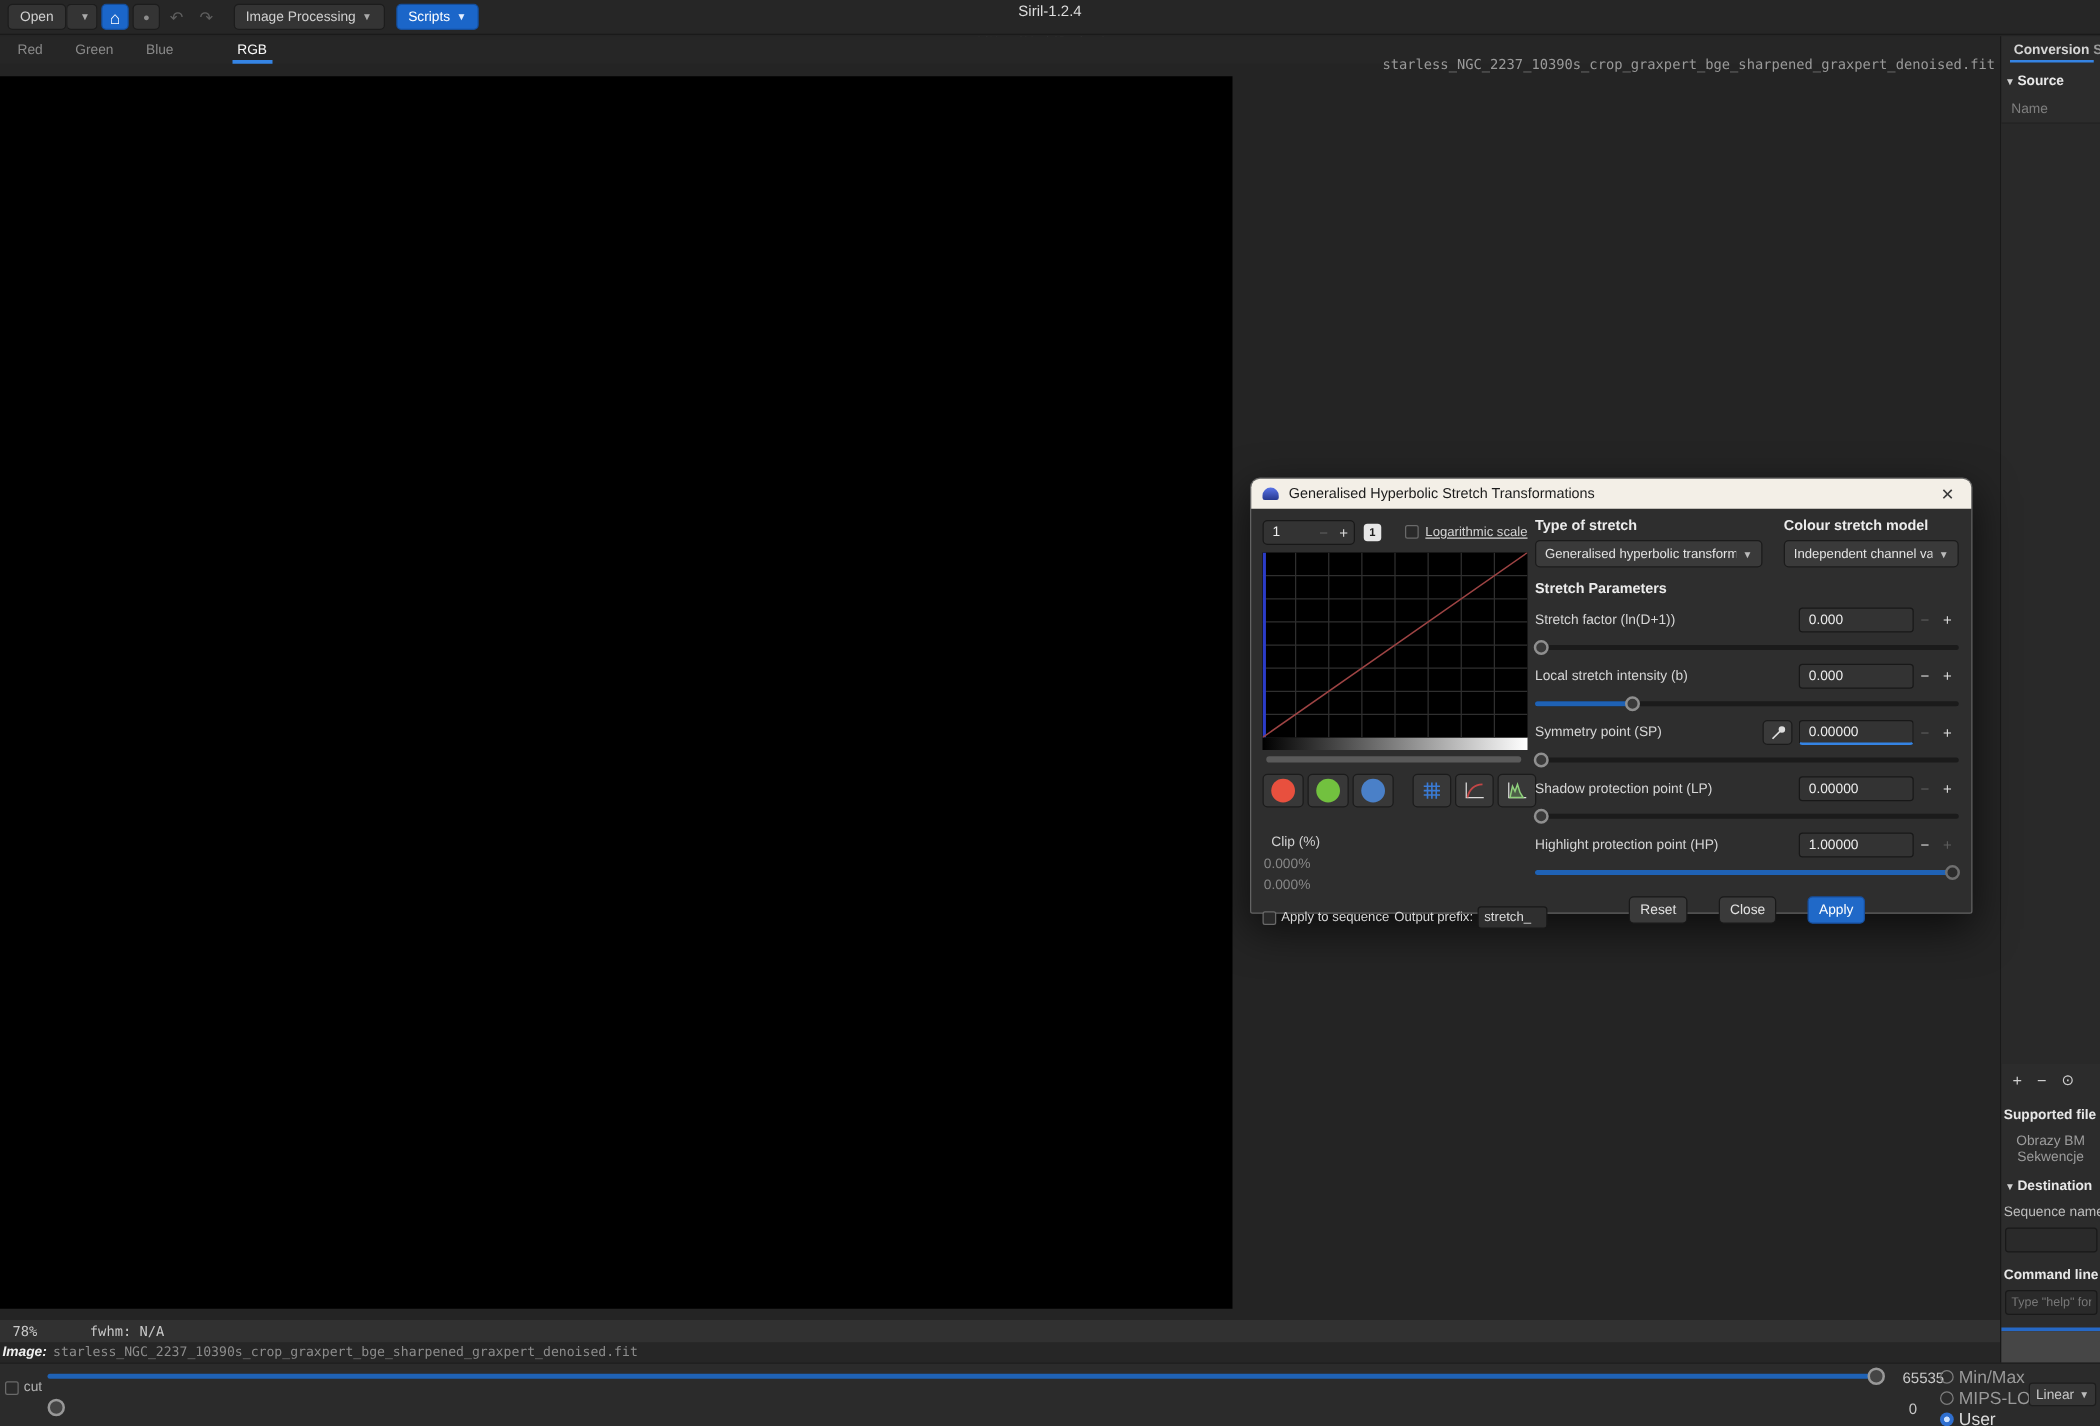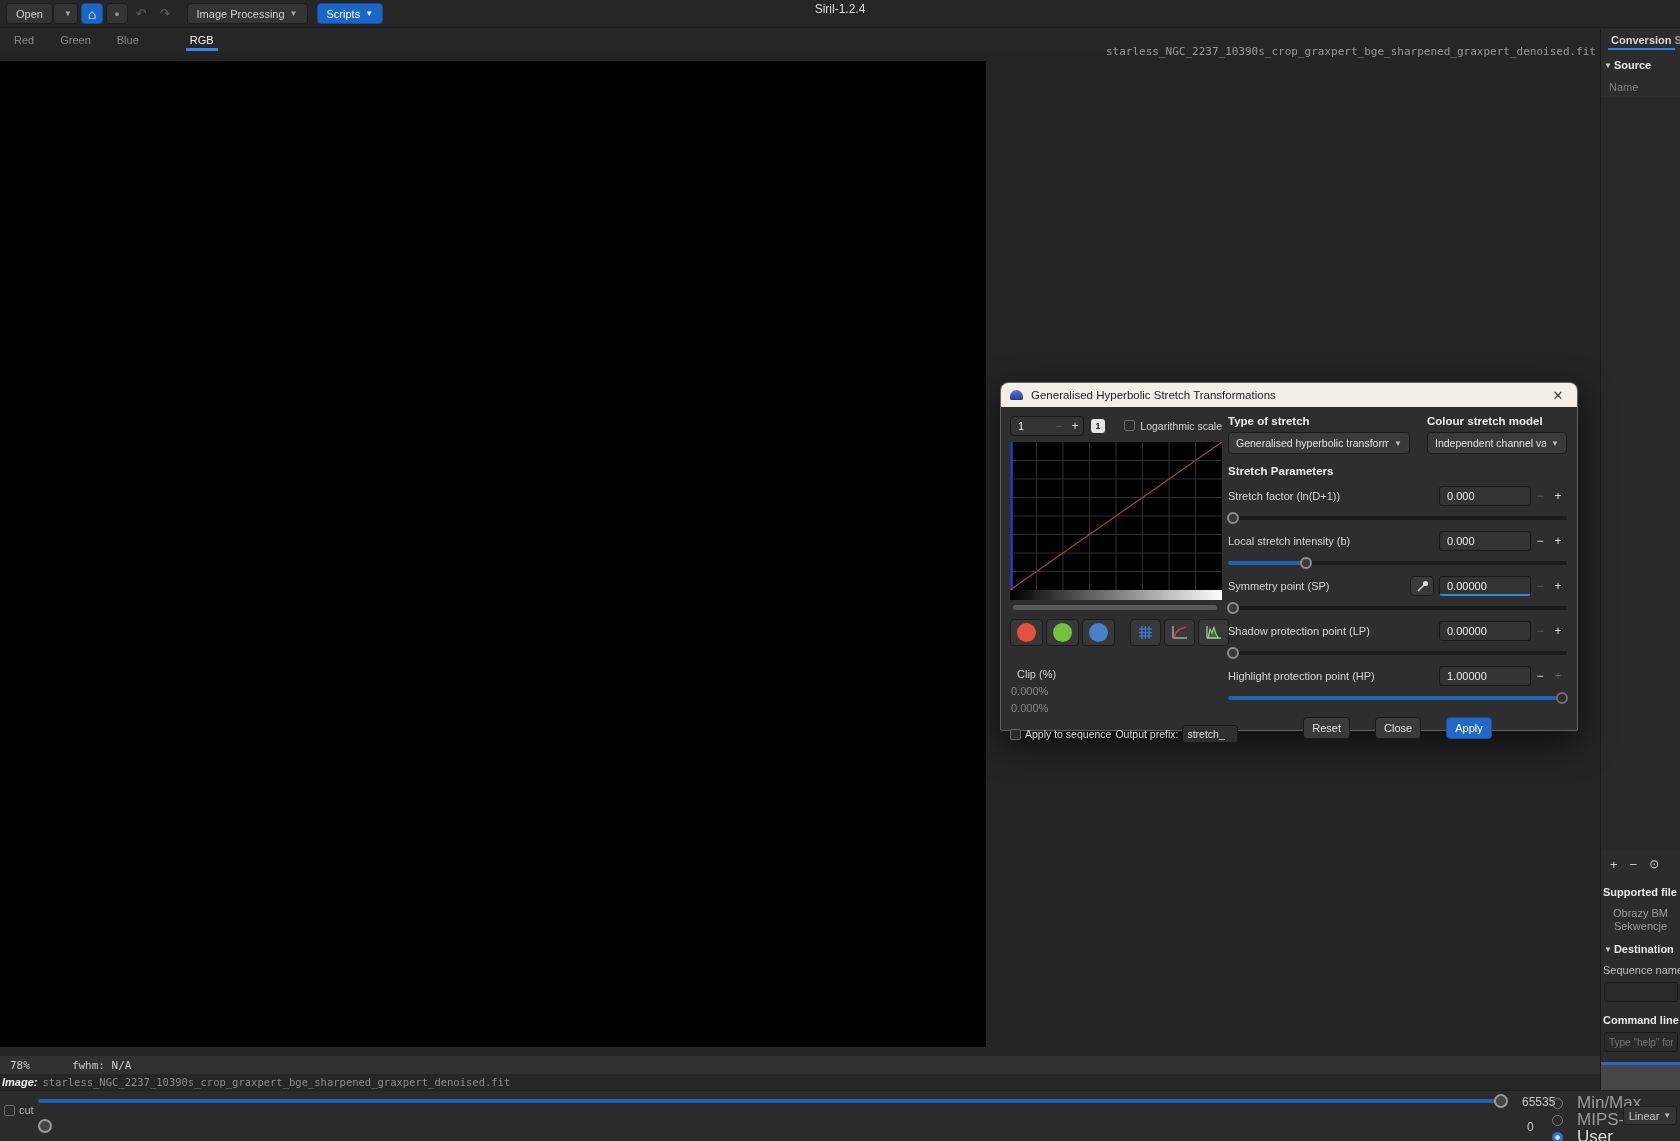--- a/index.html
+++ b/index.html
@@ -61,21 +61,21 @@
   .status2 .imglabel { font-weight:bold; font-style:italic; color:#efefef; margin-left:2px; }
   .status2 .imgname { font-family:"DejaVu Sans Mono", monospace; color:#8c8c8c; margin-left:5px; font-size:10.5px; }
   
   .bottombar { position:absolute; left:0; top:1090px; width:1680px; height:51px; background:#2b2b2b; border-top:1px solid #1e1e1e; }
   .hslider { position:absolute; height:14px; }
   .hslider .fill { position:absolute; left:0; top:5px; height:4px; border-radius:2px; background:#1f62b5; }
   .hslider .handle { position:absolute; top:0px; width:14px; height:14px; border-radius:50%; background:#454545; border:2px solid #989898; }
   .val-label { position:absolute; font-size:12px; color:#c9c9c9; }
   .cutrow { position:absolute; left:4px; top:13px; display:flex; align-items:center; gap:4px; color:#b4b4b4; font-size:11px; }
   .checkbox { width:11px; height:11px; border:1px solid #6a6a6a; border-radius:2px; background:#2a2a2a; flex:none; }
-  .radiorow { position:absolute; display:flex; align-items:center; gap:14px; font-size:17px; color:#9a9a9a; }
+  .radiorow { position:absolute; display:flex; align-items:center; gap:4px; font-size:14px; color:#9a9a9a; }
   .radio { width:11px; height:11px; border-radius:50%; border:1px solid #7d7d7d; background:transparent; flex:none; }
   .radio.sel { border:none; background:radial-gradient(circle, #cfe3ff 0 2px, #2f6fd0 2.6px); }
   .radiorow.sel-label { color:#dcdcdc; }
   .linear-btn {
     position:absolute; left:1623px; top:15px; width:54px; height:19px;
     background:#353535; border:1px solid #1d1d1d; border-radius:3px;
     display:flex; align-items:center; justify-content:center; gap:4px; font-size:11px; color:#c9c9c9;
   }
   
   .right-panel {
@@ -117,21 +117,21 @@
   .dlg-body { flex:1; display:flex; padding:8px 10px 10px 9px; }
   .dlg-left { width:212px; flex:none; }
   .dlg-right { flex:1; margin-left:6px; display:flex; flex-direction:column; }
   
   .spinrow { display:flex; align-items:center; height:21px; }
   .spinbox { width:74px; height:20px; background:#333; border:1px solid #181818; border-radius:4px; display:flex; align-items:center; font-size:11px; }
   .spin-val { padding-left:7px; flex:1; color:#eee; }
   .spin-btn { width:16px; text-align:center; color:#ddd; font-size:12px; }
   .dim { color:#5f5f5f !important; }
   .badge1 { width:14px; height:14px; margin-left:7px; background:#e6e6e6; border-radius:3px; color:#1c1c1c; font-size:9px; font-weight:bold; display:flex; align-items:center; justify-content:center; flex:none; }
-  .logrow { margin-left:auto; display:flex; align-items:flex-start; gap:5px; font-size:10.5px; color:#d4d4d4; white-space:nowrap; }
+  .logrow { margin-left:auto; display:flex; align-items:flex-start; gap:5px; font-size:10.5px; color:#d4d4d4; white-space:nowrap;text-decoration:underline; }
   .plot { margin-top:6px; width:212px; height:148px; background:#000; position:relative; }
   .gradientbar { width:212px; height:10px; background:linear-gradient(to right,#000,#fff); }
   .hscroll { width:204px; height:5px; background:#5a5a5a; border-radius:3px; margin:5px 0 0 3px; }
   .chanrow { display:flex; margin-top:9px; gap:3px; align-items:center; }
   .chan-btn { width:33px; height:27px; background:#383838; border:1px solid #1b1b1b; border-radius:4px; display:flex; align-items:center; justify-content:center; flex:none; }
   .chan-btn.gap { margin-left:12px; }
   .circle { width:19px; height:19px; border-radius:50%; }
   .clip-label { margin:22px 0 0 7px; font-size:11px; color:#cfcfcf; }
   .clip-val { margin:5px 0 0 1px; font-size:11px; color:#878787; }
   .seqrow { display:flex; align-items:center; margin-top:11px; font-size:10.5px; color:#d8d8d8; gap:4px; white-space:nowrap; }

